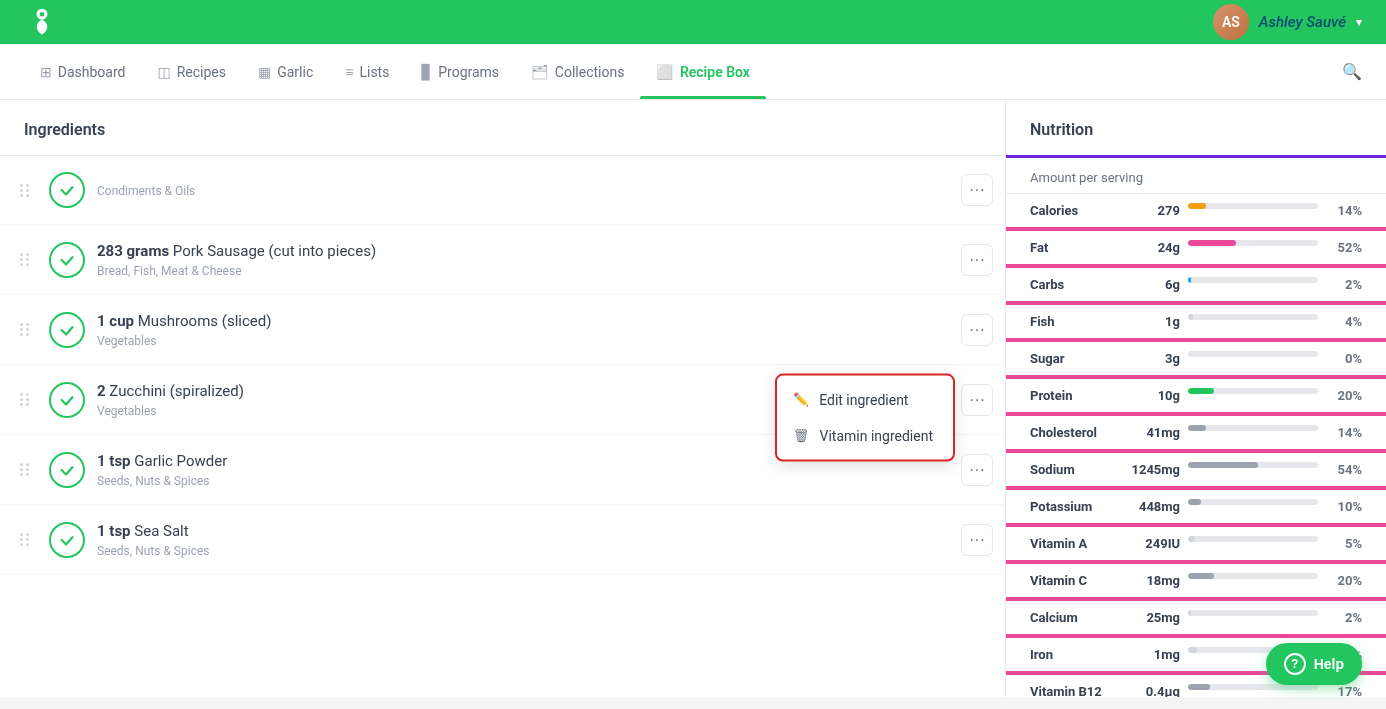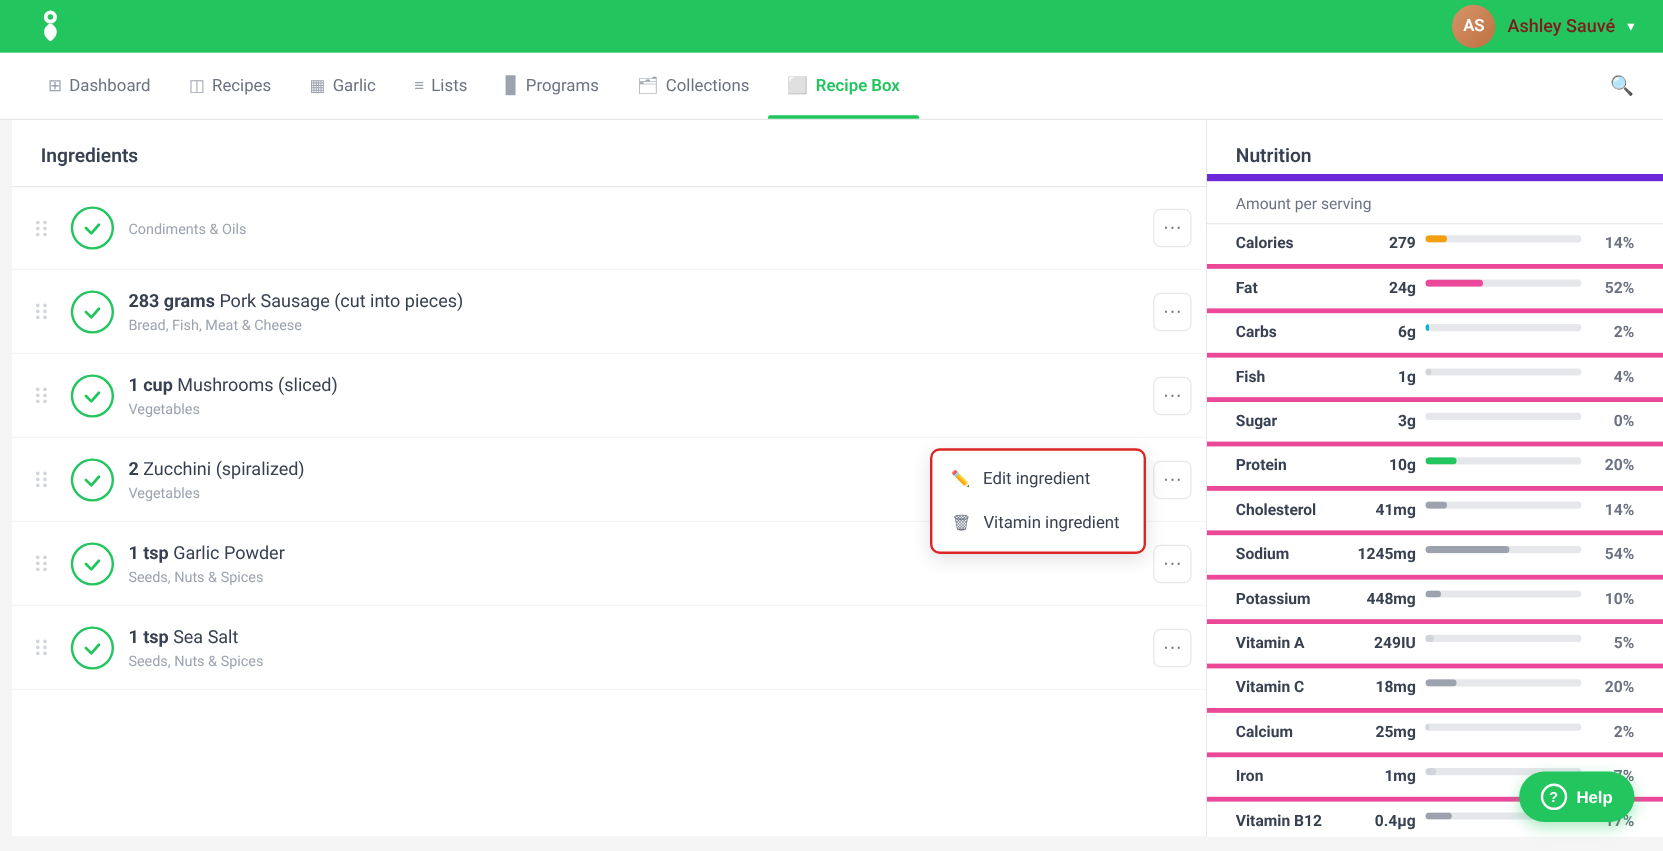--- a/index.html
+++ b/index.html
@@ -34,23 +34,24 @@
       border-radius: 50%;
       background: linear-gradient(135deg, #d4956a 0%, #c07040 100%);
       display: flex;
       align-items: center;
       justify-content: center;
       font-size: 14px;
       color: white;
       font-weight: 600;
     }
     .header-username {
-      color: #7f1d1d;
+      color: #0c4a6e;
       font-size: 15px;
       font-weight: 500;
+      font-style: italic;
     }
     .header-chevron { color: white; font-size: 12px; }
 
     
     .nav {
       background: white;
       height: 56px;
       display: flex;
       align-items: center;
       padding: 0 24px;
@@ -94,21 +95,20 @@
     }
     .nav-item-icon { font-size: 14px; color: #9ca3af; }
     .nav-item.active .nav-item-icon { color: #22c55e; }
     .nav-search { color: #9ca3af; cursor: pointer; font-size: 16px; }
 
     
     .main {
       display: flex;
       height: calc(100vh - 112px);
       overflow: hidden;
-      margin-left: 10px;
     }
 
     
     .ingredients-panel {
       flex: 1;
       background: white;
       overflow-y: auto;
       border-right: 1px solid #e5e7eb;
     }
     .panel-header {
@@ -207,25 +207,25 @@
     .dropdown-item-icon { font-size: 13px; color: #6b7280; }
 
     
     .nutrition-panel {
       width: 380px;
       background: white;
       overflow-y: auto;
       flex-shrink: 0;
     }
     .nutrition-header {
-      padding: 20px 24px 6px;
+      padding: 20px 24px 16px;
       font-size: 16px;
       font-weight: 600;
       color: #374151;
-      border-bottom: 6px solid #6d28d9;
+      border-bottom: 3px solid #6d28d9;
       background: white;
       position: sticky;
       top: 0;
       z-index: 1;
     }
     .amount-per-serving {
       padding: 12px 24px 8px;
       font-size: 13px;
       color: #6b7280;
       border-bottom: 1px solid #e5e7eb;

